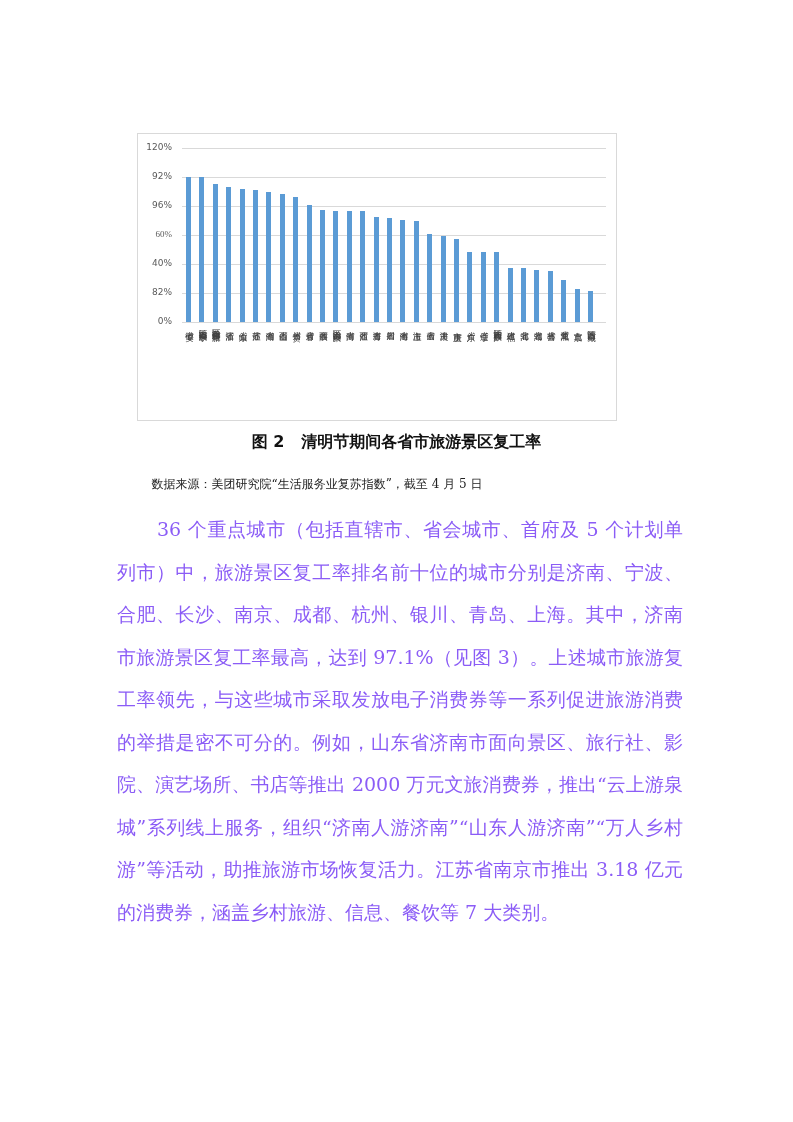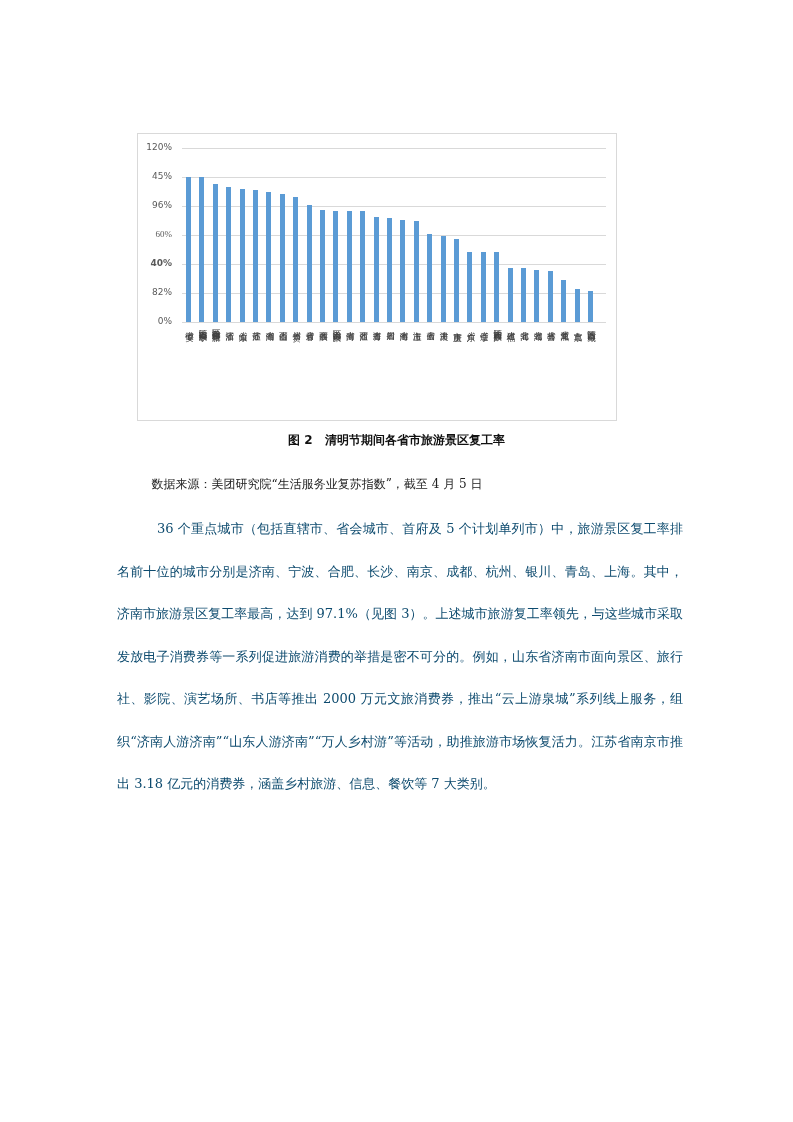--- a/index.html
+++ b/index.html
@@ -10,43 +10,43 @@
   .plot { position:absolute; left:44px; top:14px; width:424px; height:174px; }
   .gridline { position:absolute; left:0; right:0; height:1px; background:#d9d9d9; }
   .ytick { position:absolute; left:-44px; width:34px; text-align:right;
            font-family:"DejaVu Sans","Liberation Sans",sans-serif; font-size:9px; color:#595959;
            transform:translateY(-6px); }
   .bar { position:absolute; bottom:0; width:5px; background:#5b9bd5; }
   .xlabel { position:absolute; top:178px; width:12px; font-family:"DejaVu Sans","Liberation Sans",sans-serif;
             font-size:8.5px; line-height:10px; color:#404040; writing-mode:vertical-rl;
             text-orientation:upright; letter-spacing:-0.5px; }
   .fig-title { position:absolute; top:432px; left:0; width:793px; text-align:center;
-               font-family:"DejaVu Sans","Liberation Sans",sans-serif; font-weight:bold; font-size:12px; color:#111; }
+               font-family:"DejaVu Sans","Liberation Sans",sans-serif; font-weight:bold; font-size:16px; color:#111; }
   .fig-source { position:absolute; top:476px; left:0; width:634px; text-align:center; font-size:12px; color:#222; }
-  .body-text { position:absolute; top:508px; left:117px; width:566px; font-size:13px;
-               line-height:42.5px; text-align:justify; color:#0c4a6e; }
+  .body-text { position:absolute; top:508px; left:117px; width:566px; font-size:19px;
+               line-height:42.5px; text-align:justify; color:#8b5cf6; }
   .body-text .indent { display:inline-block; width:40px; }
 </style>
 </head>
 <body>
 
 <div class="chart-box">
   <div class="plot" id="plot">
       <div class="gridline" style="top: 174px;"></div>
       <div class="ytick" style="top: 174px;">0%</div>
       <div class="gridline" style="top: 145px;"></div>
       <div class="ytick" style="top: 145px;">82%</div>
       <div class="gridline" style="top: 116px;"></div>
-      <div class="ytick" style="top: 116px; font-weight: bold;">40%</div>
+      <div class="ytick" style="top: 116px;">40%</div>
       <div class="gridline" style="top: 87px;"></div>
       <div class="ytick" style="top: 87px; font-family: Liberation Serif, serif;">60%</div>
       <div class="gridline" style="top: 58px;"></div>
       <div class="ytick" style="top: 58px;">96%</div>
       <div class="gridline" style="top: 29px;"></div>
-      <div class="ytick" style="top: 29px;">45%</div>
+      <div class="ytick" style="top: 29px;">92%</div>
       <div class="gridline" style="top: 0px;"></div>
       <div class="ytick" style="top: 0px;">120%</div>
       <div class="bar" style="left: 4px; height: 145px; background: rgb(91, 155, 213);"></div>
       <div class="xlabel" style="left: 1px;">安徽省</div>
       <div class="bar" style="left: 17.4px; height: 145px; background: rgb(91, 155, 213);"></div>
       <div class="xlabel" style="left: 14.4px;">宁夏回族自治区</div>
       <div class="bar" style="left: 30.8px; height: 137.75px; background: rgb(91, 155, 213);"></div>
       <div class="xlabel" style="left: 27.8px;">新疆维吾尔自治区</div>
       <div class="bar" style="left: 44.2px; height: 134.85px; background: rgb(91, 155, 213);"></div>
       <div class="xlabel" style="left: 41.2px;">浙江省</div>

